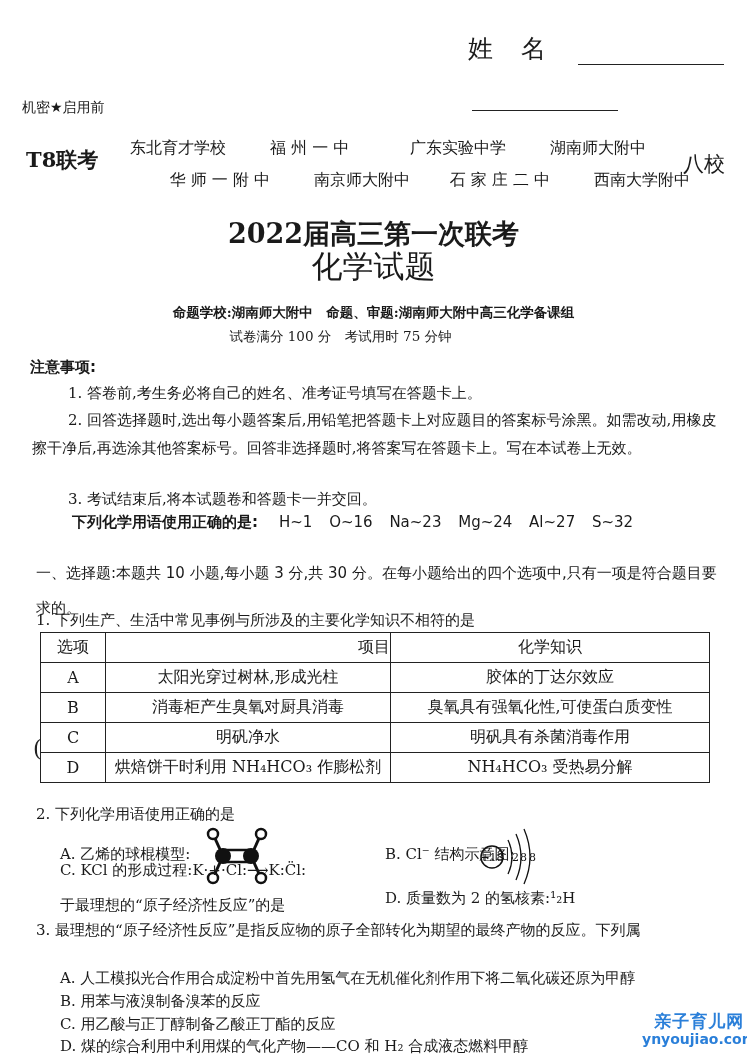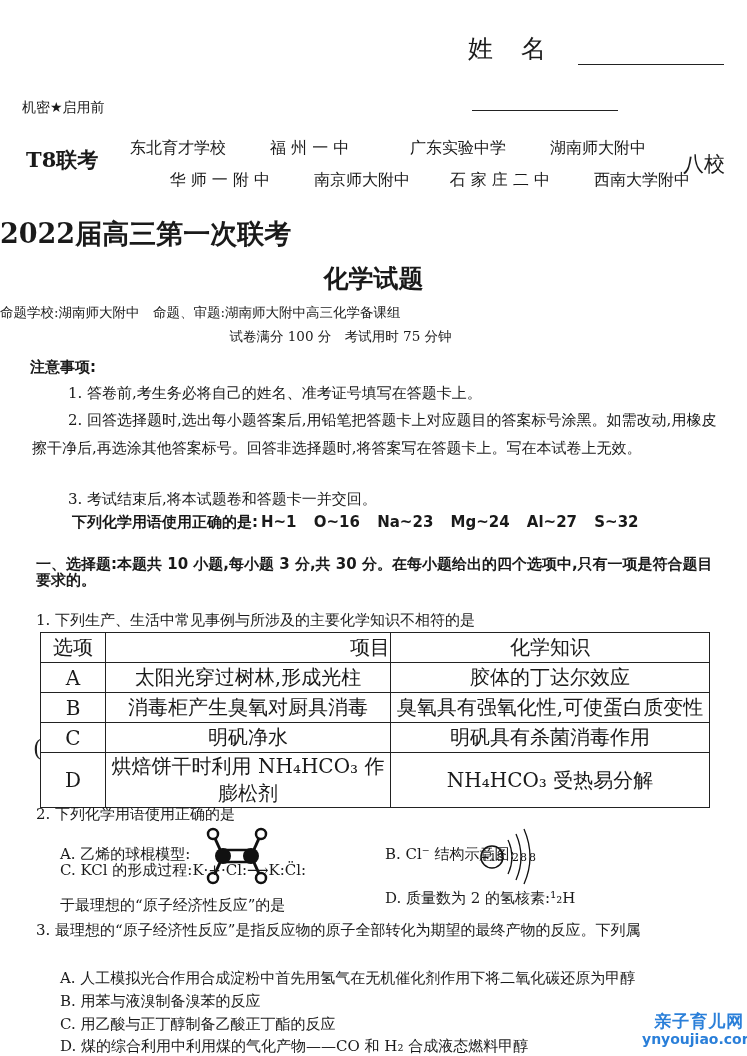--- a/index.html
+++ b/index.html
@@ -20,39 +20,39 @@
   #id-row { top: 84px; }
   #id-row .blank { width: 146px; }
 
   #t8 { left: 26px; top: 146px; font-size: 21px; }
   .schools { position: absolute; left: 130px; font-size: 16px; display: flex; }
   .schools span { display: inline-block; width: 140px; }
   #schools-row1 { top: 138px; }
   #schools-row2 { top: 170px; text-align: right; }
   #eight { left: 683px; top: 150px; font-size: 21px; }
 
-  #title { left: 0; width: 747px; top: 216px; font-size: 27px; font-weight: bold; }
-  #subject { left: 0; width: 747px; top: 262px; text-align: center; font-size: 25px; font-weight: bold; }
-  #author { left: 0; width: 747px; top: 304px; text-align: left; font-size: 13.5px; }
+  #title { left: 0; width: 747px; top: 216px; text-align: center; font-size: 27px; font-weight: bold; }
+  #subject { left: 0; width: 747px; top: 246px; text-align: center; font-size: 31px; font-weight: normal; }
+  #author { left: 0; width: 747px; top: 304px; text-align: center; font-size: 13.5px; font-weight: bold; }
   #score { left: 0; width: 681px; top: 328px; text-align: center; font-size: 13.5px; }
 
   .text { position: absolute; font-size: 15px; line-height: 24px; }
   #notes-title { left: 30px; top: 355px; font-weight: bold; font-size: 15px; }
   #note1 { left: 68px; top: 381px; }
   #note2 { left: 32px; top: 406px; width: 690px; text-indent: 36px; line-height: 28px; }
   #note3 { left: 68px; top: 487px; }
   #masses { left: 72px; top: 510px; font-weight: bold; }
-  #masses .vals { font-weight: bold; margin-left: 3px; word-spacing: 12px; }
+  #masses .vals { font-weight: normal; margin-left: 21px; word-spacing: 12px; }
 
-  #sec1 { left: 36px; top: 556px; width: 690px; font-weight: bold; line-height: 16px; }
+  #sec1 { left: 36px; top: 556px; width: 690px; font-weight: normal; line-height: 35px; }
   #q1 { left: 36px; top: 608px; }
 
   table#q1-table {
     position: absolute; left: 40px; top: 632px; width: 670px; border-collapse: collapse;
-    font-size: 20px;
+    font-size: 16px;
   }
   #q1-table td, #q1-table th {
     border: 1.5px solid #222; height: 29px; text-align: center; font-weight: normal; padding: 0;
   }
   #q1-table .c0 { width: 64px; }
   #q1-table .c1 { width: 284px; text-align: right; }
   .mark-paren { position: absolute; left: 33px; top: 736px; font-size: 22px; color: #222; }
 
   #q2 { left: 36px; top: 802px; }
   #q2a { left: 60px; top: 842px; }

